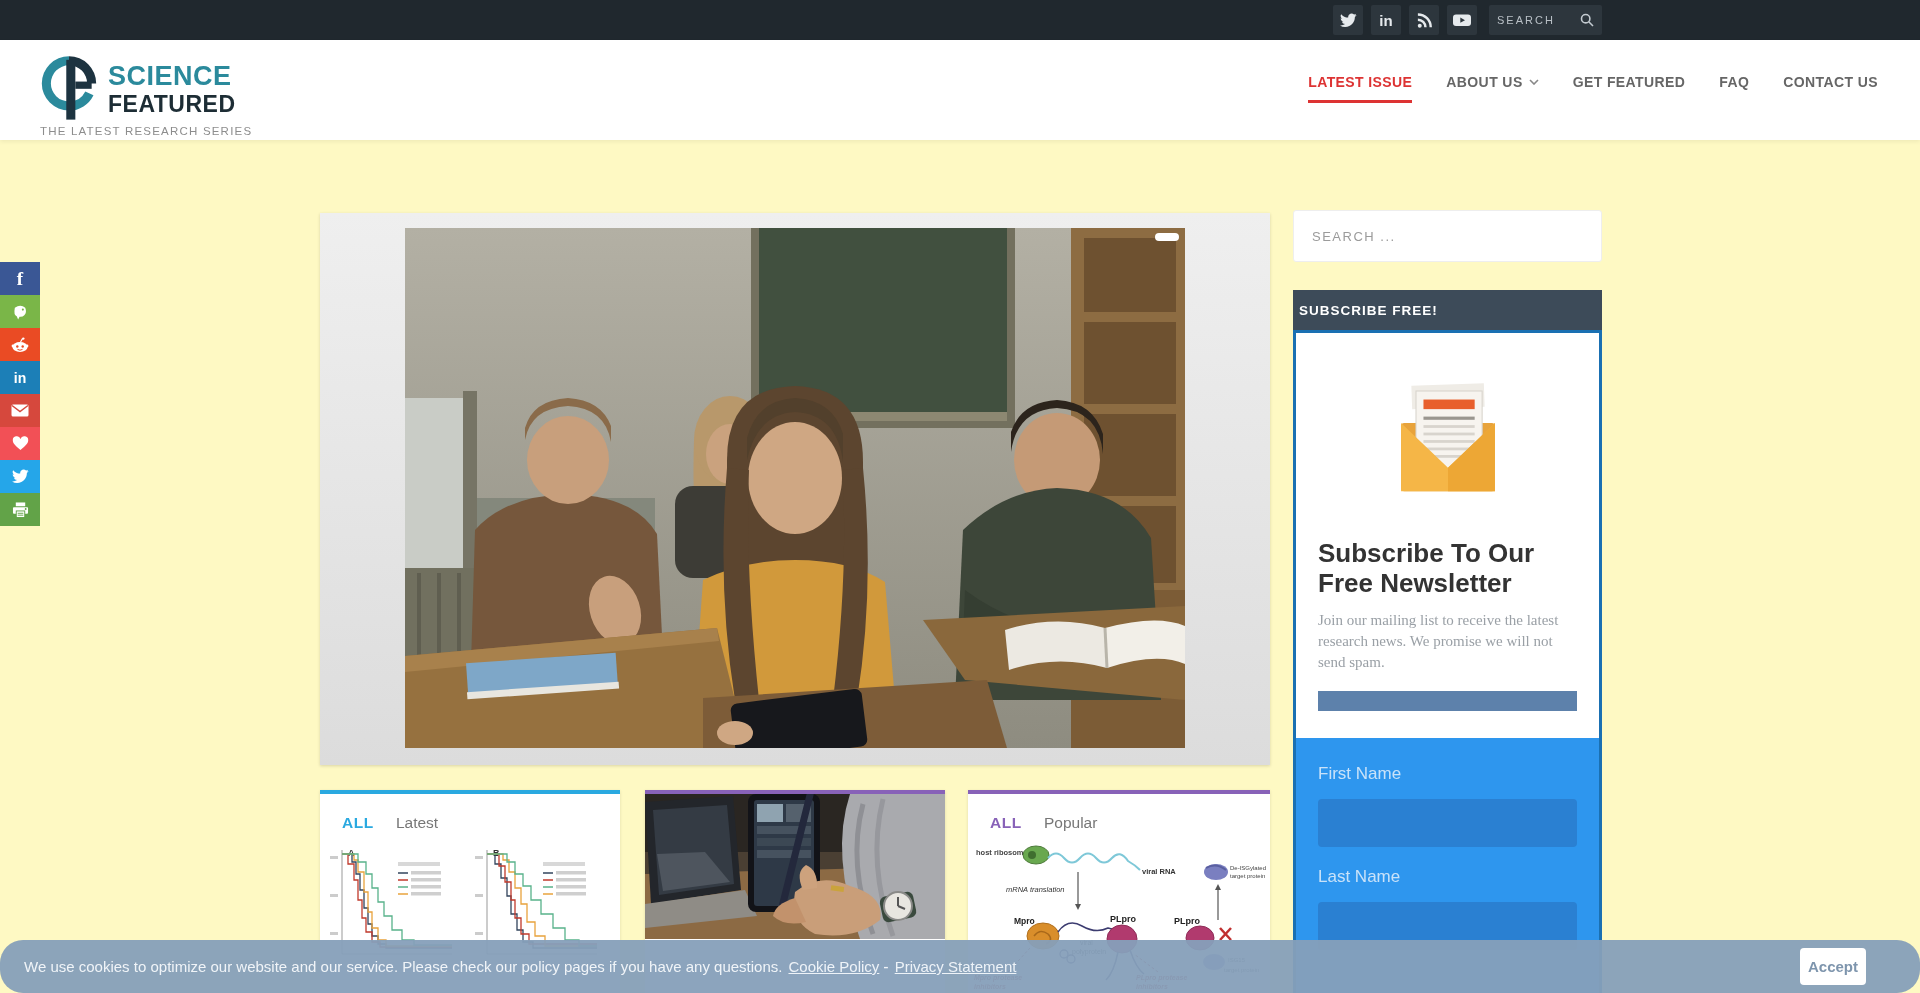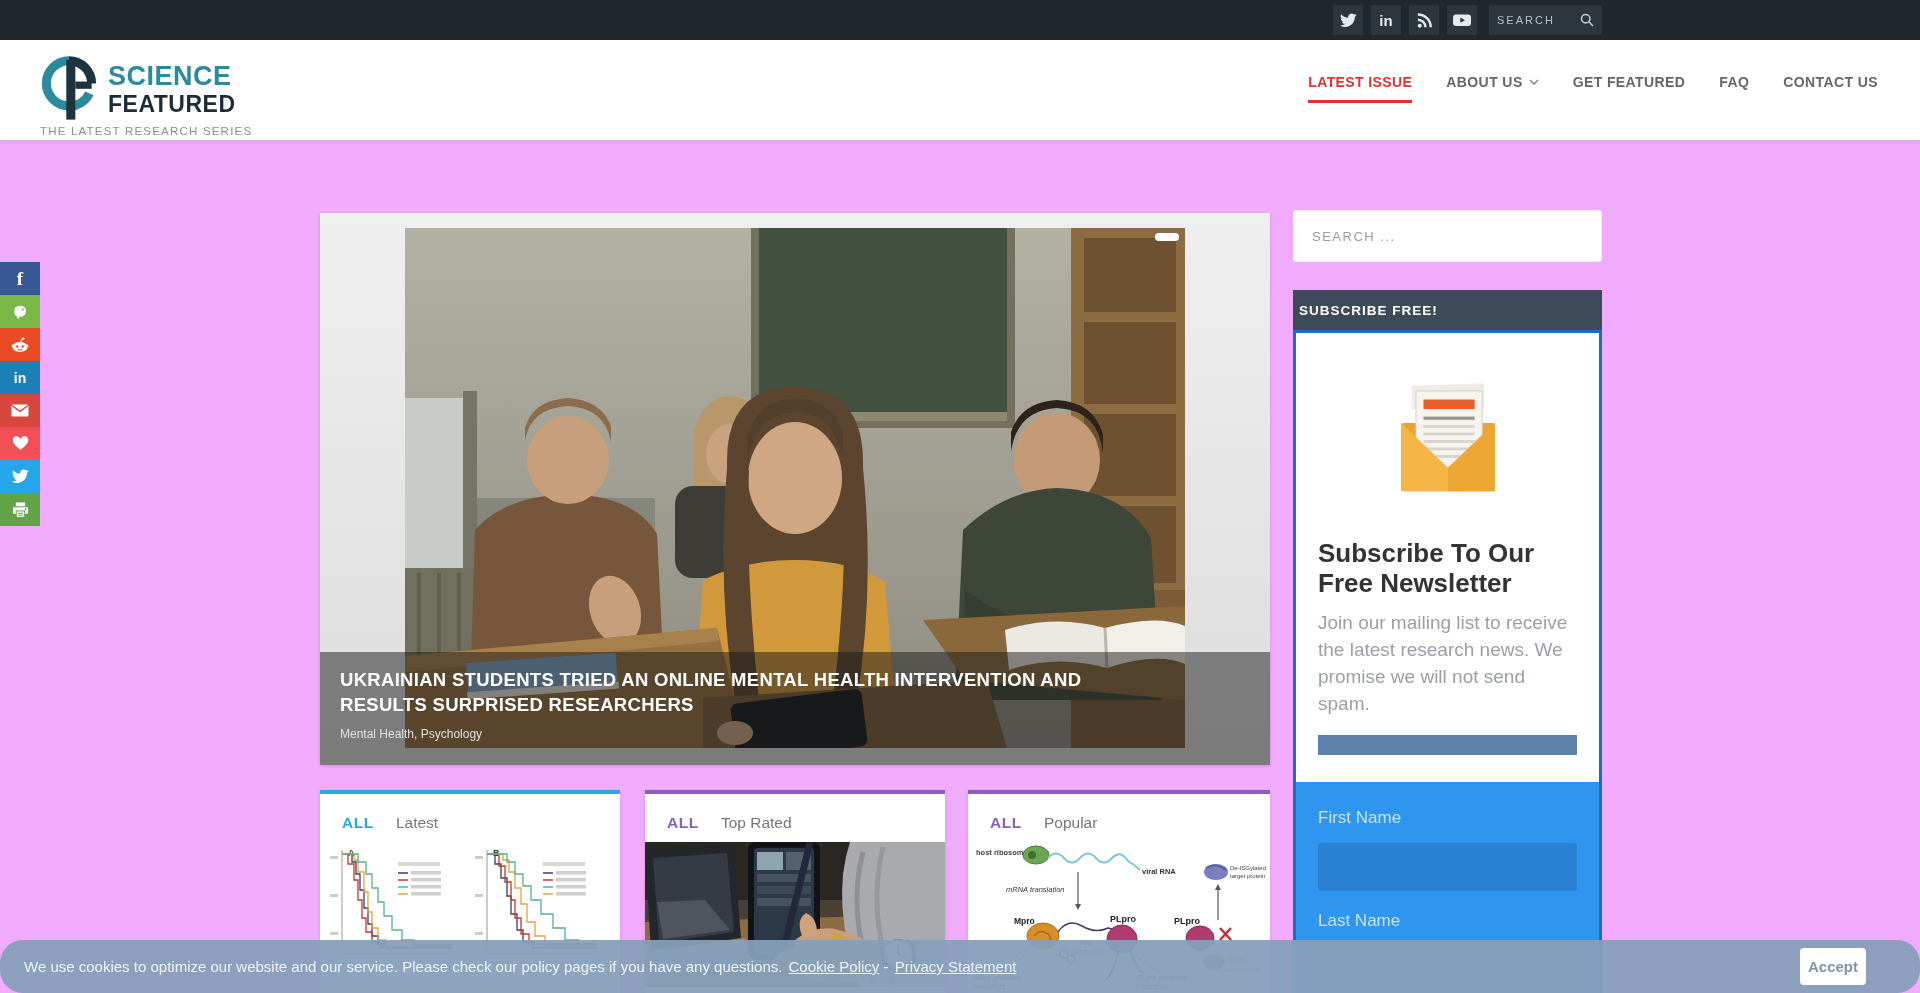--- a/index.html
+++ b/index.html
@@ -1,18 +1,18 @@
 <!DOCTYPE html>
 <html><head>
 <meta charset="utf-8">
 <style>
   * { margin:0; padding:0; box-sizing:border-box; }
   html,body { width:1920px; height:993px; }
   body { font-family:"Liberation Sans", sans-serif; background:#edf0f4; overflow:hidden; }
-  #page { position:relative; width:1920px; height:993px; background:#f0abfc; overflow:hidden; }
+  #page { position:relative; width:1920px; height:993px; background:#fef9c3; overflow:hidden; }
 
   
   .topbar { position:absolute; left:0; top:0; width:1920px; height:40px; background:#20282e;
             display:flex; align-items:center; justify-content:flex-end; }
   .tb-social { display:flex; gap:8px; margin-right:12px; }
   .tb-tile { width:30px; height:30px; background:#2d363d; border-radius:2px; display:flex;
              align-items:center; justify-content:center; color:#e6eaed; text-decoration:none; }
   .tb-tile svg { display:block; }
   .tb-search { width:113px; height:30px; background:#2d363d; border-radius:2px; margin-right:318px;
                display:flex; align-items:center; padding:0 8px; }
@@ -60,21 +60,21 @@
   .sb-search input { width:100%; border:none; outline:none; font-size:13px; letter-spacing:1.5px;
                      color:#777; font-family:"Liberation Sans",sans-serif; background:transparent; }
   .sb-search input::placeholder { color:#9b9b9b; }
   .sb-subhdr { position:absolute; left:1293px; top:290px; width:309px; height:40px; background:#3d4b59;
                color:#fff; font-size:13.5px; font-weight:bold; letter-spacing:1px;
                display:flex; align-items:center; padding-left:6px; }
   .nl-widget { position:absolute; left:1293px; top:330px; width:309px; height:720px;
                border:3px solid #1a70b2; background:#fff; }
   .nl-env { display:block; margin:32px auto 0 auto; }
   .nl-title { margin:26px 22px 0 22px; color:#333; font-size:26px; font-weight:bold; line-height:1.15; }
-  .nl-desc { margin:11px 22px 0 22px; color:#9aa0a6; font-size:19px; line-height:1.42; }
+  .nl-desc { margin:11px 22px 0 22px; color:#9aa0a6; font-size:15px; line-height:1.42;font-family:Liberation Serif, serif; }
   .nl-bar { margin:17px 22px 0 22px; height:20px; background:#5d81ab; }
   .nl-form { margin-top:27px; background:#2e96ee; padding:26px 22px 30px 22px; height:420px; }
   .nl-label { color:#c9e2f9; font-size:17px; }
   .nl-input { width:100%; height:48px; background:#2a80d2; border:none; border-radius:4px;
               margin:15px 0 20px 0; outline:none; color:#fff; font-size:15px; padding:0 10px; }
 
   
   .col-card { position:absolute; top:790px; width:300px; height:203px; background:#fff;
               border-top:4px solid #888; box-shadow:0 1px 3px rgba(0,0,0,0.12); overflow:hidden; }
   .col-hdr { padding:20px 22px 10px 22px; font-size:15.5px; }
@@ -282,24 +282,20 @@
         <path d="M298 470 L582 452 L602 520 L298 520 Z" fill="#7d5c38"></path>
 
         <path d="M600 402 Q650 386 700 400 L702 440 Q652 426 604 442 Z" fill="#ece9e2"></path>
         <path d="M700 400 Q752 386 780 398 L780 436 Q752 424 702 440 Z" fill="#f2efe8"></path>
         <line x1="700" y1="400" x2="702" y2="440" stroke="#b9b5aa" stroke-width="3"></line>
 
         <rect x="328" y="468" width="132" height="58" rx="7" fill="#17181c" transform="rotate(-7 394 497)"></rect>
         <ellipse cx="330" cy="505" rx="18" ry="12" fill="#cfa783"></ellipse>
       </svg>
       <div class="hero-pill"></div>
-    </div>
-    <div class="hero-caption">
-      <div class="hero-title">UKRAINIAN STUDENTS TRIED AN ONLINE MENTAL HEALTH INTERVENTION AND RESULTS SURPRISED RESEARCHERS</div>
-      <div class="hero-cats">Mental Health, Psychology</div>
     </div>
   </div>
 
   <div class="sb-search">
     <input type="text" placeholder="SEARCH ..." style="">
   </div>
 
   <div class="sb-subhdr">SUBSCRIBE FREE!</div>
 
   <div class="nl-widget">
@@ -376,24 +372,20 @@
           <rect x="91" y="36" width="30" height="3.5" fill="#cfcfcf"></rect>
         <line x1="78" y1="45" x2="88" y2="45" stroke="#58b28a" stroke-width="1.5"></line>
           <rect x="91" y="43" width="30" height="3.5" fill="#cfcfcf"></rect>
         <line x1="78" y1="52" x2="88" y2="52" stroke="#e8a33d" stroke-width="1.5"></line>
           <rect x="91" y="50" width="30" height="3.5" fill="#cfcfcf"></rect>
       </g>
     </svg>
   </div>
 
   <div class="col-card" style="left: 645px; border-top-color: rgb(136, 98, 184);">
-    <div class="col-hdr">
-      <span class="col-tab" style="color: rgb(136, 98, 184);">ALL</span>
-      <span class="col-label">Top Rated</span>
-    </div>
     <svg class="fill" width="300" height="145" viewBox="0 0 300 145" preserveAspectRatio="none">
       <rect width="300" height="145" fill="#8c6a44"></rect>
       <rect width="300" height="58" fill="#2a2622"></rect>
       <path d="M0 58 L300 58 L300 72 L0 80 Z" fill="#4a3f33"></path>
       <polygon points="0,8 88,2 96,96 6,110" fill="#23262b"></polygon>
       <polygon points="8,16 82,11 89,90 14,101" fill="#343b44"></polygon>
       <polygon points="12,60 60,58 85,88 18,97" fill="#9aa5ad" opacity="0.25"></polygon>
       <polygon points="0,110 100,96 112,122 0,134" fill="#8f8c86"></polygon>
       <rect x="103" y="0" width="72" height="118" rx="8" fill="#121318"></rect>
       <rect x="109" y="6" width="60" height="106" rx="3" fill="#2e3947"></rect>

